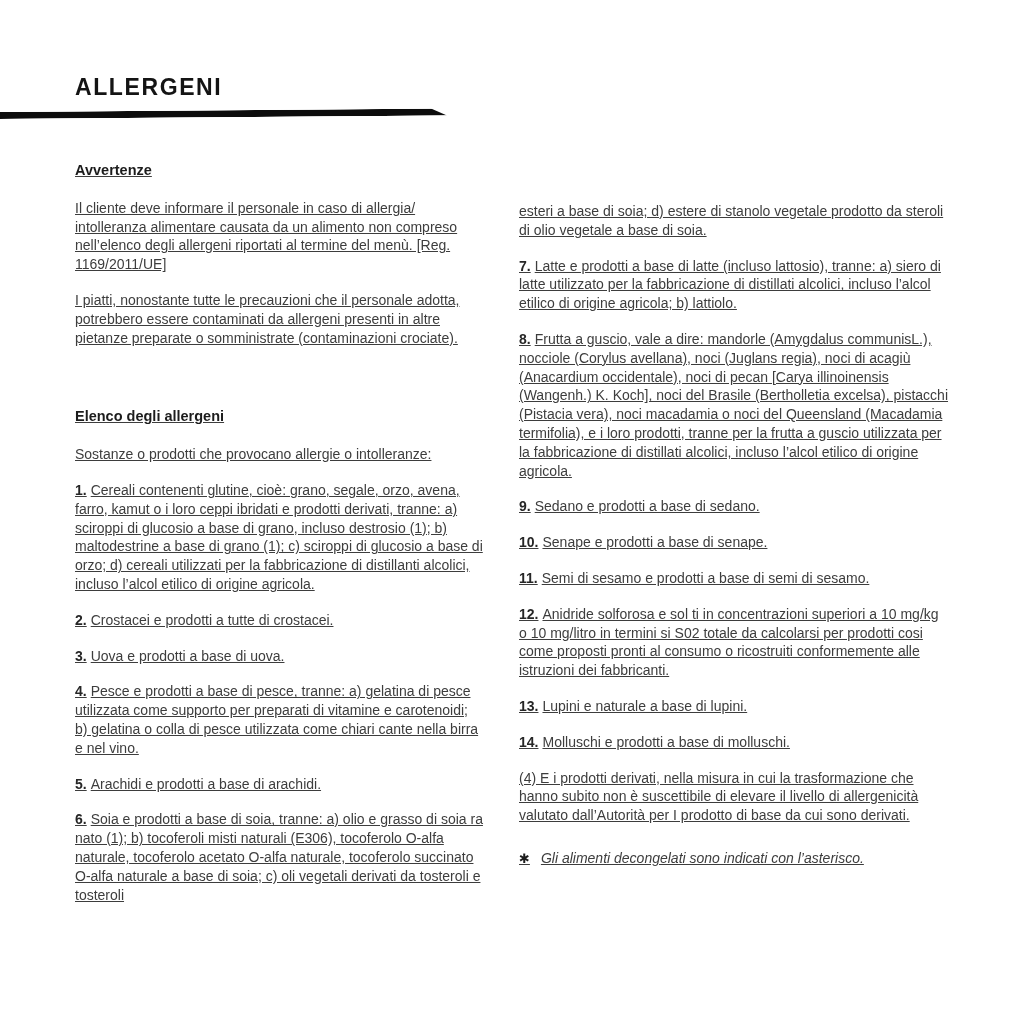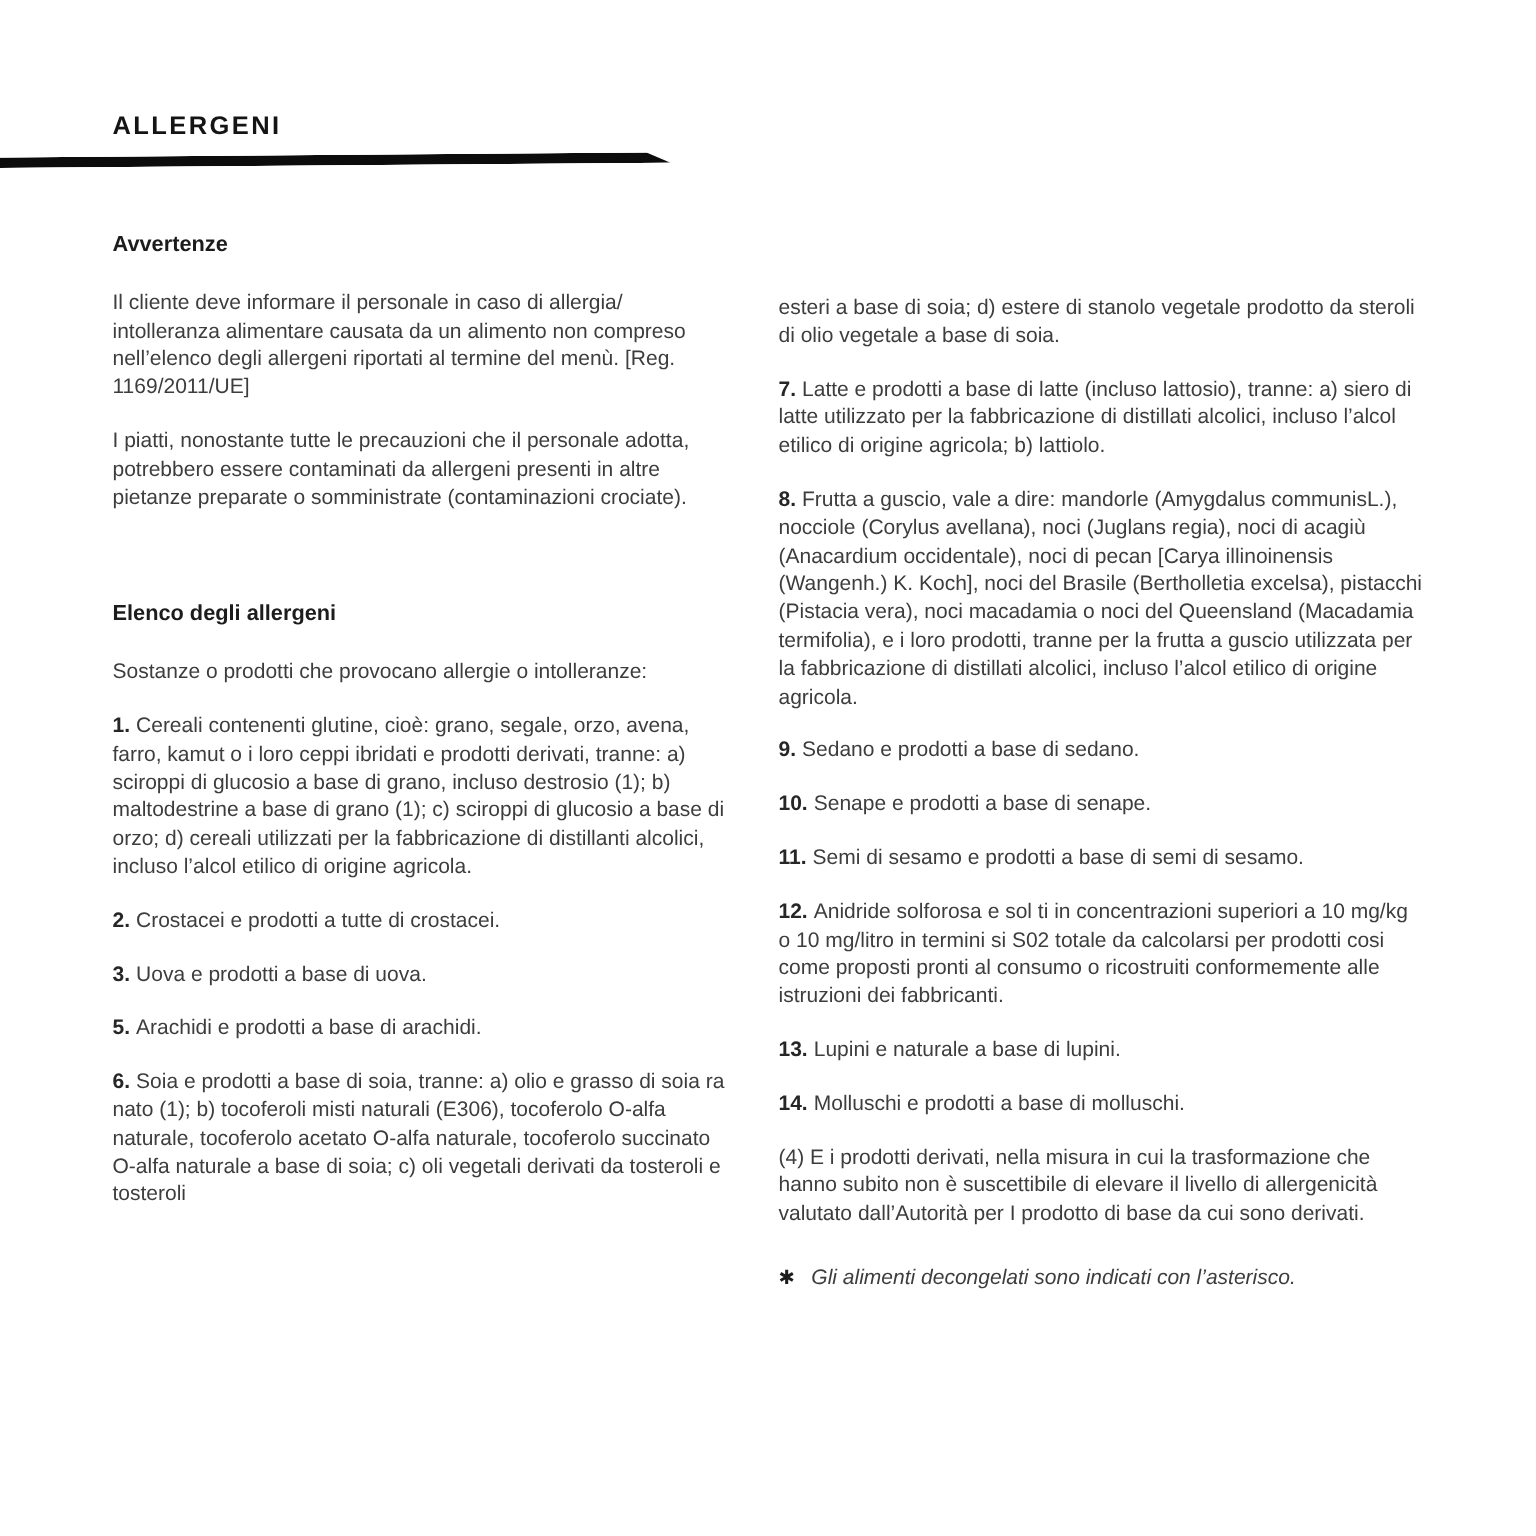--- a/index.html
+++ b/index.html
@@ -17,21 +17,21 @@
   .page {
     position: relative;
     width: 1024px;
     height: 1024px;
     overflow: hidden;
     background: #ffffff;
   }
   .header h1 {
     margin: 0 0 0 75px;
     padding-top: 74px;
-    font-size: 17px;
+    font-size: 23px;
     font-weight: 700;
     letter-spacing: 1.6px;
     color: #141414;
   }
   .rule {
     margin-top: 11px;
     width: 447px;
     height: 7px;
     background: #0c0c0c;
     clip-path: polygon(0 0, calc(100% - 16px) 0, 100% 100%, 0 100%);
@@ -40,20 +40,21 @@
   }
   .columns {
     display: flex;
     gap: 36px;
     padding: 42px 74px 0 75px;
     box-sizing: border-box;
   }
   .col {
     font-size: 14px;
     line-height: 18.8px;
+    text-decoration: underline;
   }
   .col-left  { flex: 0 0 408px; }
   .col-right { flex: 1 1 auto; padding-top: 41px; }
   h2 {
     margin: 0 0 19px 0;
     font-size: 14.5px;
     font-weight: 700;
     color: #1c1c1c;
   }
   .list-heading { margin-top: 60px; }
@@ -97,20 +98,21 @@
       <h2>Avvertenze</h2>
       <p>Il cliente deve informare il personale in caso di allergia/ intolleranza alimentare causata da un alimento non compreso nell’elenco degli allergeni riportati al termine del menù. [Reg. 1169/2011/UE]</p>
       <p>I piatti, nonostante tutte le precauzioni che il personale adotta, potrebbero essere contaminati da allergeni presenti in altre pietanze preparate o somministrate (contaminazioni crociate).</p>
 
       <h2 class="list-heading">Elenco degli allergeni</h2>
       <p>Sostanze o prodotti che provocano allergie o intolleranze:</p>
 
       <p class="item"><strong class="num">1.</strong><span>Cereali contenenti glutine, cioè: grano, segale, orzo, avena, farro, kamut o i loro ceppi ibridati e prodotti derivati, tranne: a) sciroppi di glucosio a base di grano, incluso destrosio (1); b) maltodestrine a base di grano (1); c) sciroppi di glucosio a base di orzo; d) cereali utilizzati per la fabbricazione di distillanti alcolici, incluso l’alcol etilico di origine agricola.</span></p>
       <p class="item"><strong class="num">2.</strong><span>Crostacei e prodotti a tutte di crostacei.</span></p>
       <p class="item"><strong class="num">3.</strong><span>Uova e prodotti a base di uova.</span></p>
+      <p class="item"><strong class="num">4.</strong><span>Pesce e prodotti a base di pesce, tranne: a) gelatina di pesce utilizzata come supporto per preparati di vitamine e carotenoidi; b) gelatina o colla di pesce utilizzata come chiari cante nella birra e nel vino.</span></p>
       <p class="item"><strong class="num">5.</strong><span>Arachidi e prodotti a base di arachidi.</span></p>
       <p class="item"><strong class="num">6.</strong><span>Soia e prodotti a base di soia, tranne: a) olio e grasso di soia ra nato (1); b) tocoferoli misti naturali (E306), tocoferolo O-alfa naturale, tocoferolo acetato O-alfa naturale, tocoferolo succinato O-alfa naturale a base di soia; c) oli vegetali derivati da tosteroli e tosteroli</span></p>
     </section>
 
     <section class="col col-right">
       <p class="item">esteri a base di soia; d) estere di stanolo vegetale prodotto da steroli di olio vegetale a base di soia.</p>
 
       <p class="item"><strong class="num">7.</strong><span>Latte e prodotti a base di latte (incluso lattosio), tranne: a) siero di latte utilizzato per la fabbricazione di distillati alcolici, incluso l’alcol etilico di origine agricola; b) lattiolo.</span></p>
       <p class="item"><strong class="num">8.</strong><span>Frutta a guscio, vale a dire: mandorle (Amygdalus communisL.), nocciole (Corylus avellana), noci (Juglans regia), noci di acagiù (Anacardium occidentale), noci di pecan [Carya illinoinensis (Wangenh.) K. Koch], noci del Brasile (Bertholletia excelsa), pistacchi (Pistacia vera), noci macadamia o noci del Queensland (Macadamia termifolia), e i loro prodotti, tranne per la frutta a guscio utilizzata per la fabbricazione di distillati alcolici, incluso l’alcol etilico di origine agricola.</span></p>
       <p class="item"><strong class="num">9.</strong><span>Sedano e prodotti a base di sedano.</span></p>

